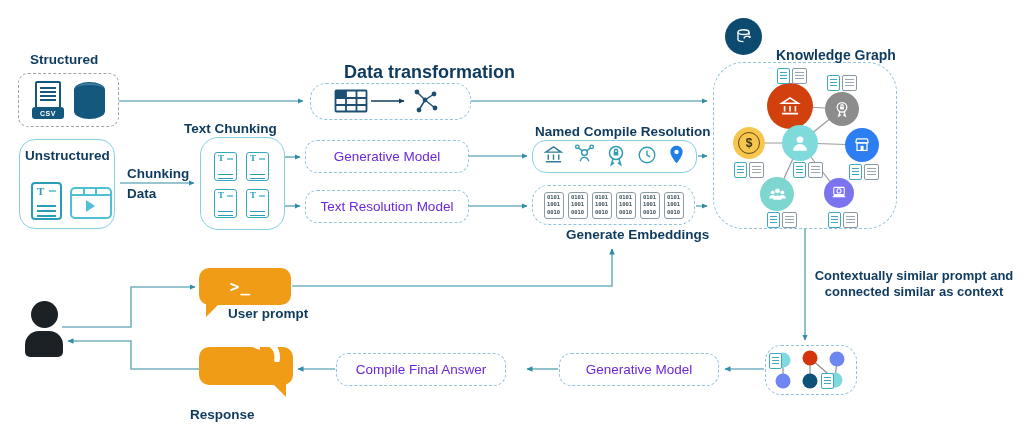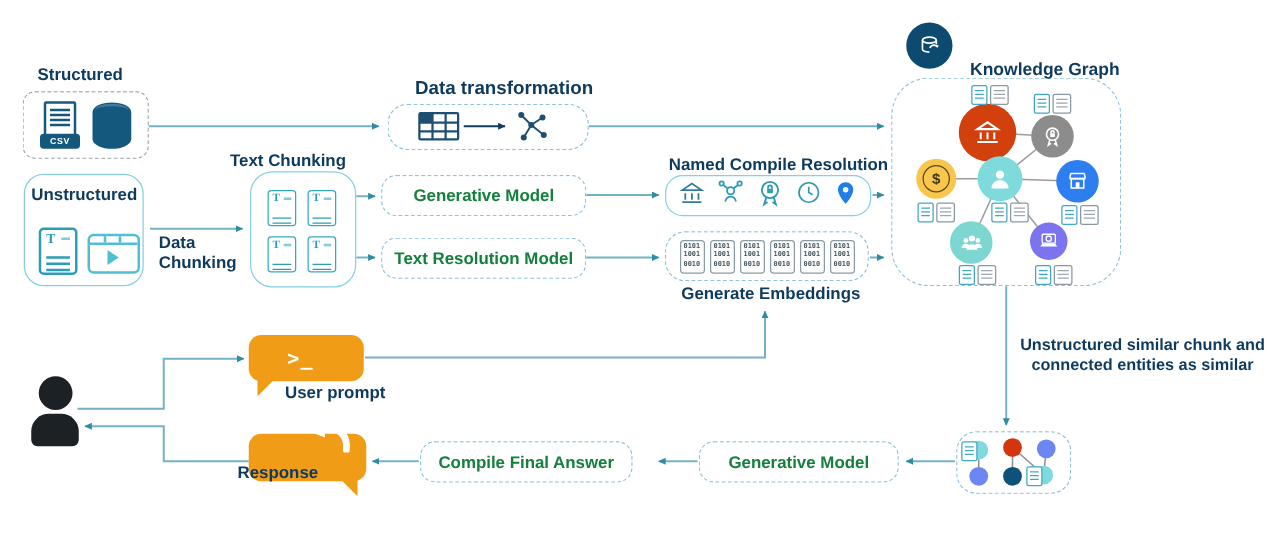--- a/index.html
+++ b/index.html
@@ -6,21 +6,21 @@
   .canvas{position:relative;width:1024px;height:441px;background:#fff;overflow:hidden;
           font-family:"Liberation Sans",sans-serif;color:#0e3a5e;}
   .abs{position:absolute;}
   svg.wires{position:absolute;left:0;top:0;z-index:0;}
   .lbl{position:absolute;font-weight:600;color:#0e3a5e;z-index:2;white-space:nowrap;}
   .box{position:absolute;background:transparent;border-radius:14px;display:flex;
        align-items:center;justify-content:center;z-index:1;box-sizing:border-box;}
   .dashed{border:1.6px dashed #8fc2dc;}
   .dashed-gray{border:1.6px dashed #9aa3ab;}
   .solid{border:1.6px solid #86d0e4;}
-  .model-box{font-size:13.5px;font-weight:700;color:#15803d;}
+  .model-box{font-size:13.5px;font-weight:400;color:#6d28d9;}
 
   
   .csv{position:relative;width:32px;height:38px;}
   .csv .page{position:absolute;top:0;left:3px;width:22px;height:29px;background:#fff;
              border:2px solid #15587e;border-radius:2px;}
   .csv .page::before{content:"";position:absolute;left:3px;right:3px;top:4px;height:2px;
              background:#15587e;box-shadow:0 4px 0 #15587e,0 8px 0 #15587e,0 12px 0 #15587e;}
   .csv .band{position:absolute;bottom:0;left:0;width:32px;height:12px;background:#15587e;
              border-radius:3px;color:#fff;font:700 7px "Liberation Sans",sans-serif;
              display:flex;align-items:center;justify-content:center;letter-spacing:.5px;}
@@ -133,41 +133,41 @@
       </div>
   </div>
   <div class="abs" style="left:70px;top:187px;z-index:2;">
     <div class="vid">
         <span class="tick" style="left:11px;"></span>
         <span class="tick" style="left:23px;"></span>
         <span class="play"></span>
       </div>
   </div>
 
-  <div class="lbl" style="left:127px;top:166px;font-size:13.5px;margin-top:36px;">Chunking</div>
+  <div class="lbl" style="left:127px;top:166px;font-size:13.5px;">Chunking</div>
   <div class="lbl" style="left:127px;top:186px;font-size:13.5px;">Data</div>
 
   <div class="lbl" style="left:184px;top:121px;font-size:13.5px;">Text Chunking</div>
   <div class="box solid" style="left:200px;top:137px;width:85px;height:93px;border-radius:18px;"></div>
   <div class="abs" style="left:214px;top:152px;z-index:2;display:grid;grid-template-columns:21px 21px;gap:8px 11px;">
     <div class="cdoc">
         <span class="t">T</span>
       </div>
     <div class="cdoc">
         <span class="t">T</span>
       </div>
     <div class="cdoc">
         <span class="t">T</span>
       </div>
     <div class="cdoc">
         <span class="t">T</span>
       </div>
   </div>
 
-  <div class="lbl" style="left:332px;top:62px;font-size:15px;">Data transformation</div>
+  <div class="lbl" style="left:344px;top:62px;font-size:18px;">Data transformation</div>
   <div class="box dashed" style="left:310px;top:83px;width:161px;height:37px;border-radius:16px;"></div>
   <div class="abs" style="left:334px;top:89px;z-index:2;">
     <svg width="34" height="24" viewBox="0 0 34 24" fill="none" stroke="#1d4f73" stroke-width="1.8">
       <rect x="1.5" y="1.5" width="31" height="21" rx="1"></rect>
       <path d="M12 1.5v21 M22.5 1.5v21 M1.5 9h31 M1.5 16h31"></path>
       <rect x="1.5" y="1.5" width="10.5" height="7.5" fill="#1d4f73" stroke="none"></rect>
     </svg>
   </div>
   <div class="abs" style="left:412px;top:88px;z-index:2;">
     <svg width="27" height="27" viewBox="0 0 27 27">
@@ -259,21 +259,21 @@
       <span>0101</span>
         <span>1001</span>
         <span>0010</span>
       </div>
     <div class="chip">
       <span>0101</span>
         <span>1001</span>
         <span>0010</span>
       </div>
   </div>
-  <div class="lbl" style="left:545px;top:227px;font-size:13.5px;">Generate Embeddings</div>
+  <div class="lbl" style="left:566px;top:227px;font-size:13.5px;">Generate Embeddings</div>
 
   <div class="abs" style="left:725px;top:18px;width:37px;height:37px;border-radius:50%;background:#0d4a70;
        display:flex;align-items:center;justify-content:center;z-index:2;">
     <svg width="19" height="19" viewBox="0 0 24 24" fill="none" stroke="#fff" stroke-width="1.7">
       <ellipse cx="12" cy="6.5" rx="7" ry="3"></ellipse>
       <path d="M5 6.5v9c0 1.7 3.1 3 7 3 M19 6.5v4"></path>
       <path d="M12.5 14.5c.6-1.8 2.3-3 4.2-3 1.6 0 3 .8 3.7 2"></path>
       <path d="M21.3 11.2l-.6 2.8-2.7-1z" fill="#fff" stroke="none"></path>
     </svg>
   </div>
@@ -364,22 +364,22 @@
         <div class="mdoc"></div>
         <div class="mgrid"></div>
       </div>
     <div class="pair" style="left:114px;top:149px;">
         <div class="mdoc"></div>
         <div class="mgrid"></div>
       </div>
   </div>
 
   <div class="note" style="left:812px;top:268px;width:204px;">
-    <div>Unstructured similar chunk and</div>
-    <div>connected entities as similar</div>
+    <div>Contextually similar prompt and</div>
+    <div>connected similar as context</div>
   </div>
 
   <div class="box dashed" style="left:765px;top:345px;width:92px;height:50px;border-radius:16px;">
     <svg style="position:absolute;inset:0;" width="92" height="50">
       <g stroke="#8f8f8f" stroke-width="1.2">
         <line x1="17" y1="14" x2="17" y2="35"></line>
         <line x1="44" y1="12" x2="44" y2="35"></line>
         <line x1="44" y1="12" x2="69" y2="34"></line>
         <line x1="71" y1="13" x2="69" y2="34"></line>
       </g>
@@ -410,21 +410,21 @@
 
   <div class="bubble" style="left:199px;top:347px;width:94px;height:38px;">
     <div class="tailR"></div>
     <span class="abs" style="right:10px;top:-13px;">
       <svg width="42" height="28" viewBox="0 0 42 28">
         <path d="M36 26 C38 12 26 5 14 10" stroke="#fff" stroke-width="5.5" fill="none" stroke-linecap="round"></path>
         <path d="M18 2 L6 11 L19 16 Z" fill="#fff"></path>
       </svg>
     </span>
   </div>
-  <div class="lbl" style="left:190px;top:370px;font-size:13.5px;">Response</div>
+  <div class="lbl" style="left:190px;top:407px;font-size:13.5px;">Response</div>
 
   <div class="box dashed model-box" style="left:336px;top:353px;width:170px;height:33px;border-radius:12px;">
     <span>Compile Final Answer</span>
   </div>
   <div class="box dashed model-box" style="left:559px;top:353px;width:160px;height:33px;border-radius:12px;">
     <span>Generative Model</span>
   </div>
 
 </div>
 

